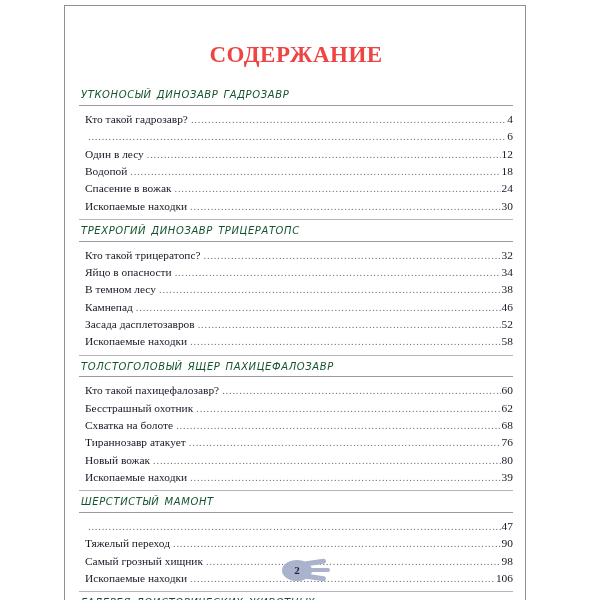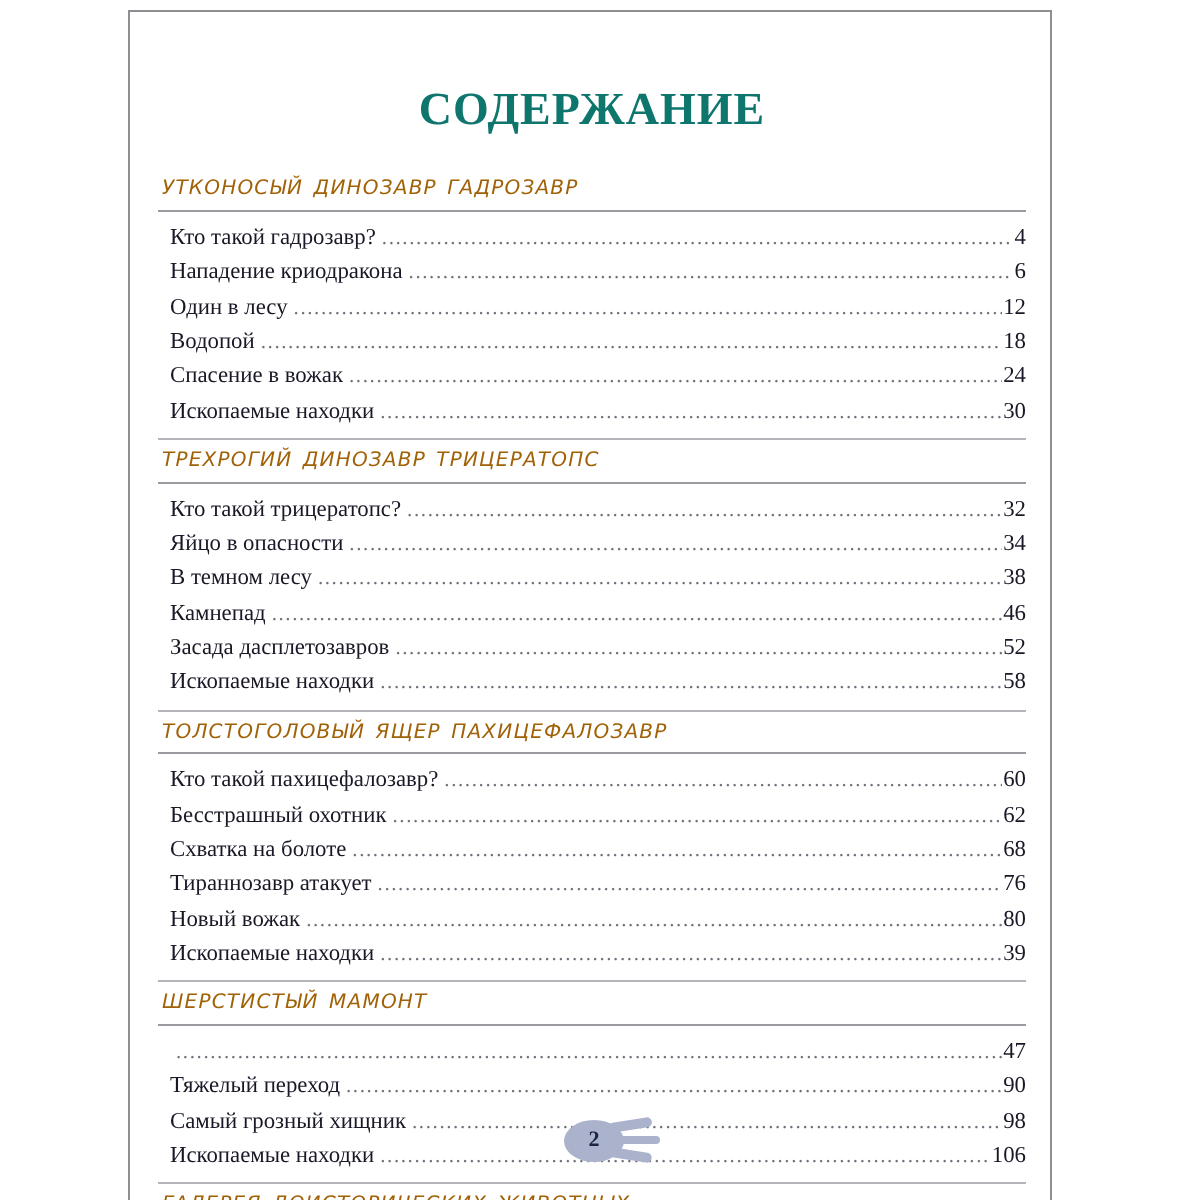--- a/index.html
+++ b/index.html
@@ -42,21 +42,21 @@
     width: 434px;
     height: 600px;
   }
 
   .page-title {
     text-align: center;
     font-family: "Liberation Serif", "DejaVu Serif", serif;
     font-weight: bold;
     font-size: 23px;
     letter-spacing: 0.5px;
-    color: #0f766e;
+    color: #ef4444;
     margin: 0;
     padding-top: 37px;
     line-height: 1.05;
   }
 
   .toc {
     margin: 0;
     padding: 0;
     margin-top: 17px;
   }
@@ -65,21 +65,21 @@
     margin: 0;
     padding: 0;
   }
 
   .section-title {
     font-family: "DejaVu Sans", "Liberation Sans", sans-serif;
     font-style: italic;
     font-weight: 500;
     font-size: 14.4px;
     letter-spacing: 0.6px;
-    color: #a16207;
+    color: #14532d;
     white-space: nowrap;
     padding: 0 0 2px 2px;
     line-height: 1.3;
     font-variant: small-caps;
     text-transform: lowercase;
   }
   .section-title::first-letter {
     font-size: 1em;
   }
 
@@ -186,21 +186,20 @@
           <div class="section">
             <div class="section-title">Утконосый динозавр гадрозавр</div>
             <div class="rule"></div>
             <div class="entries">
               <div class="entry">
                 <span class="entry-label">Кто такой гадрозавр?</span>
                 <span class="entry-dots">................................................................................................................................</span>
                 <span class="entry-page">4</span>
               </div>
               <div class="entry">
-                <span class="entry-label">Нападение криодракона</span>
                 <span class="entry-dots">................................................................................................................................</span>
                 <span class="entry-page">6</span>
               </div>
               <div class="entry">
                 <span class="entry-label">Один в лесу</span>
                 <span class="entry-dots">................................................................................................................................</span>
                 <span class="entry-page">12</span>
               </div>
               <div class="entry">
                 <span class="entry-label">Водопой</span>

